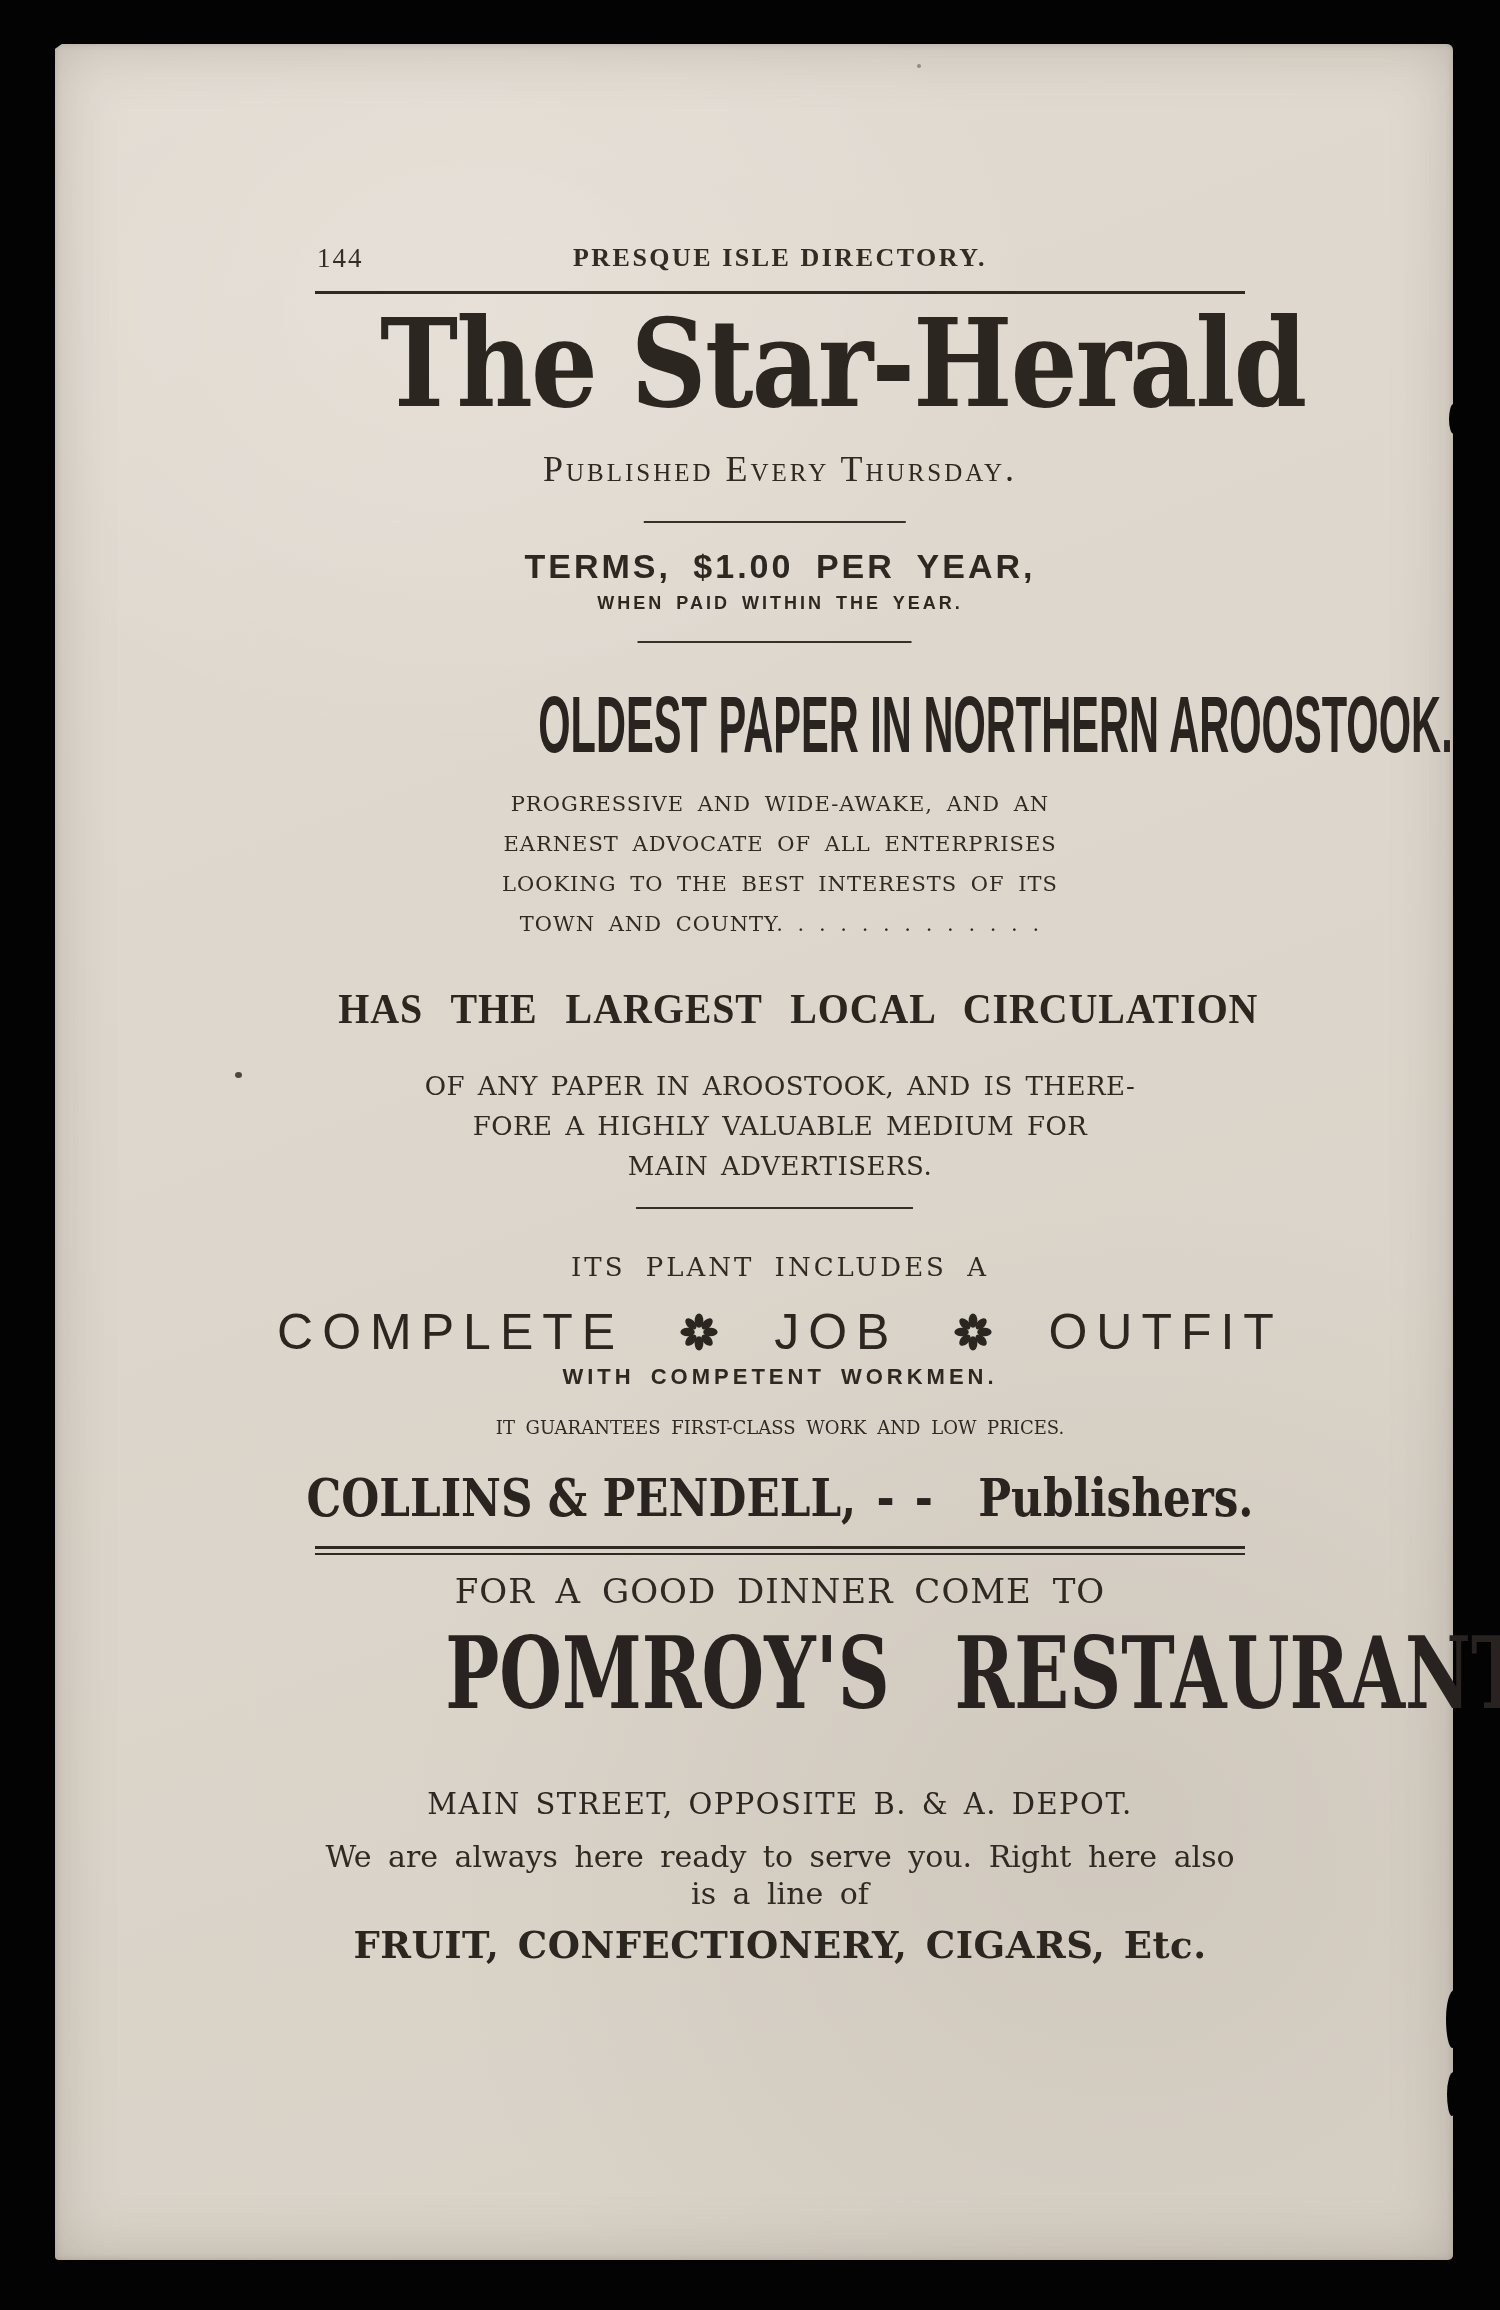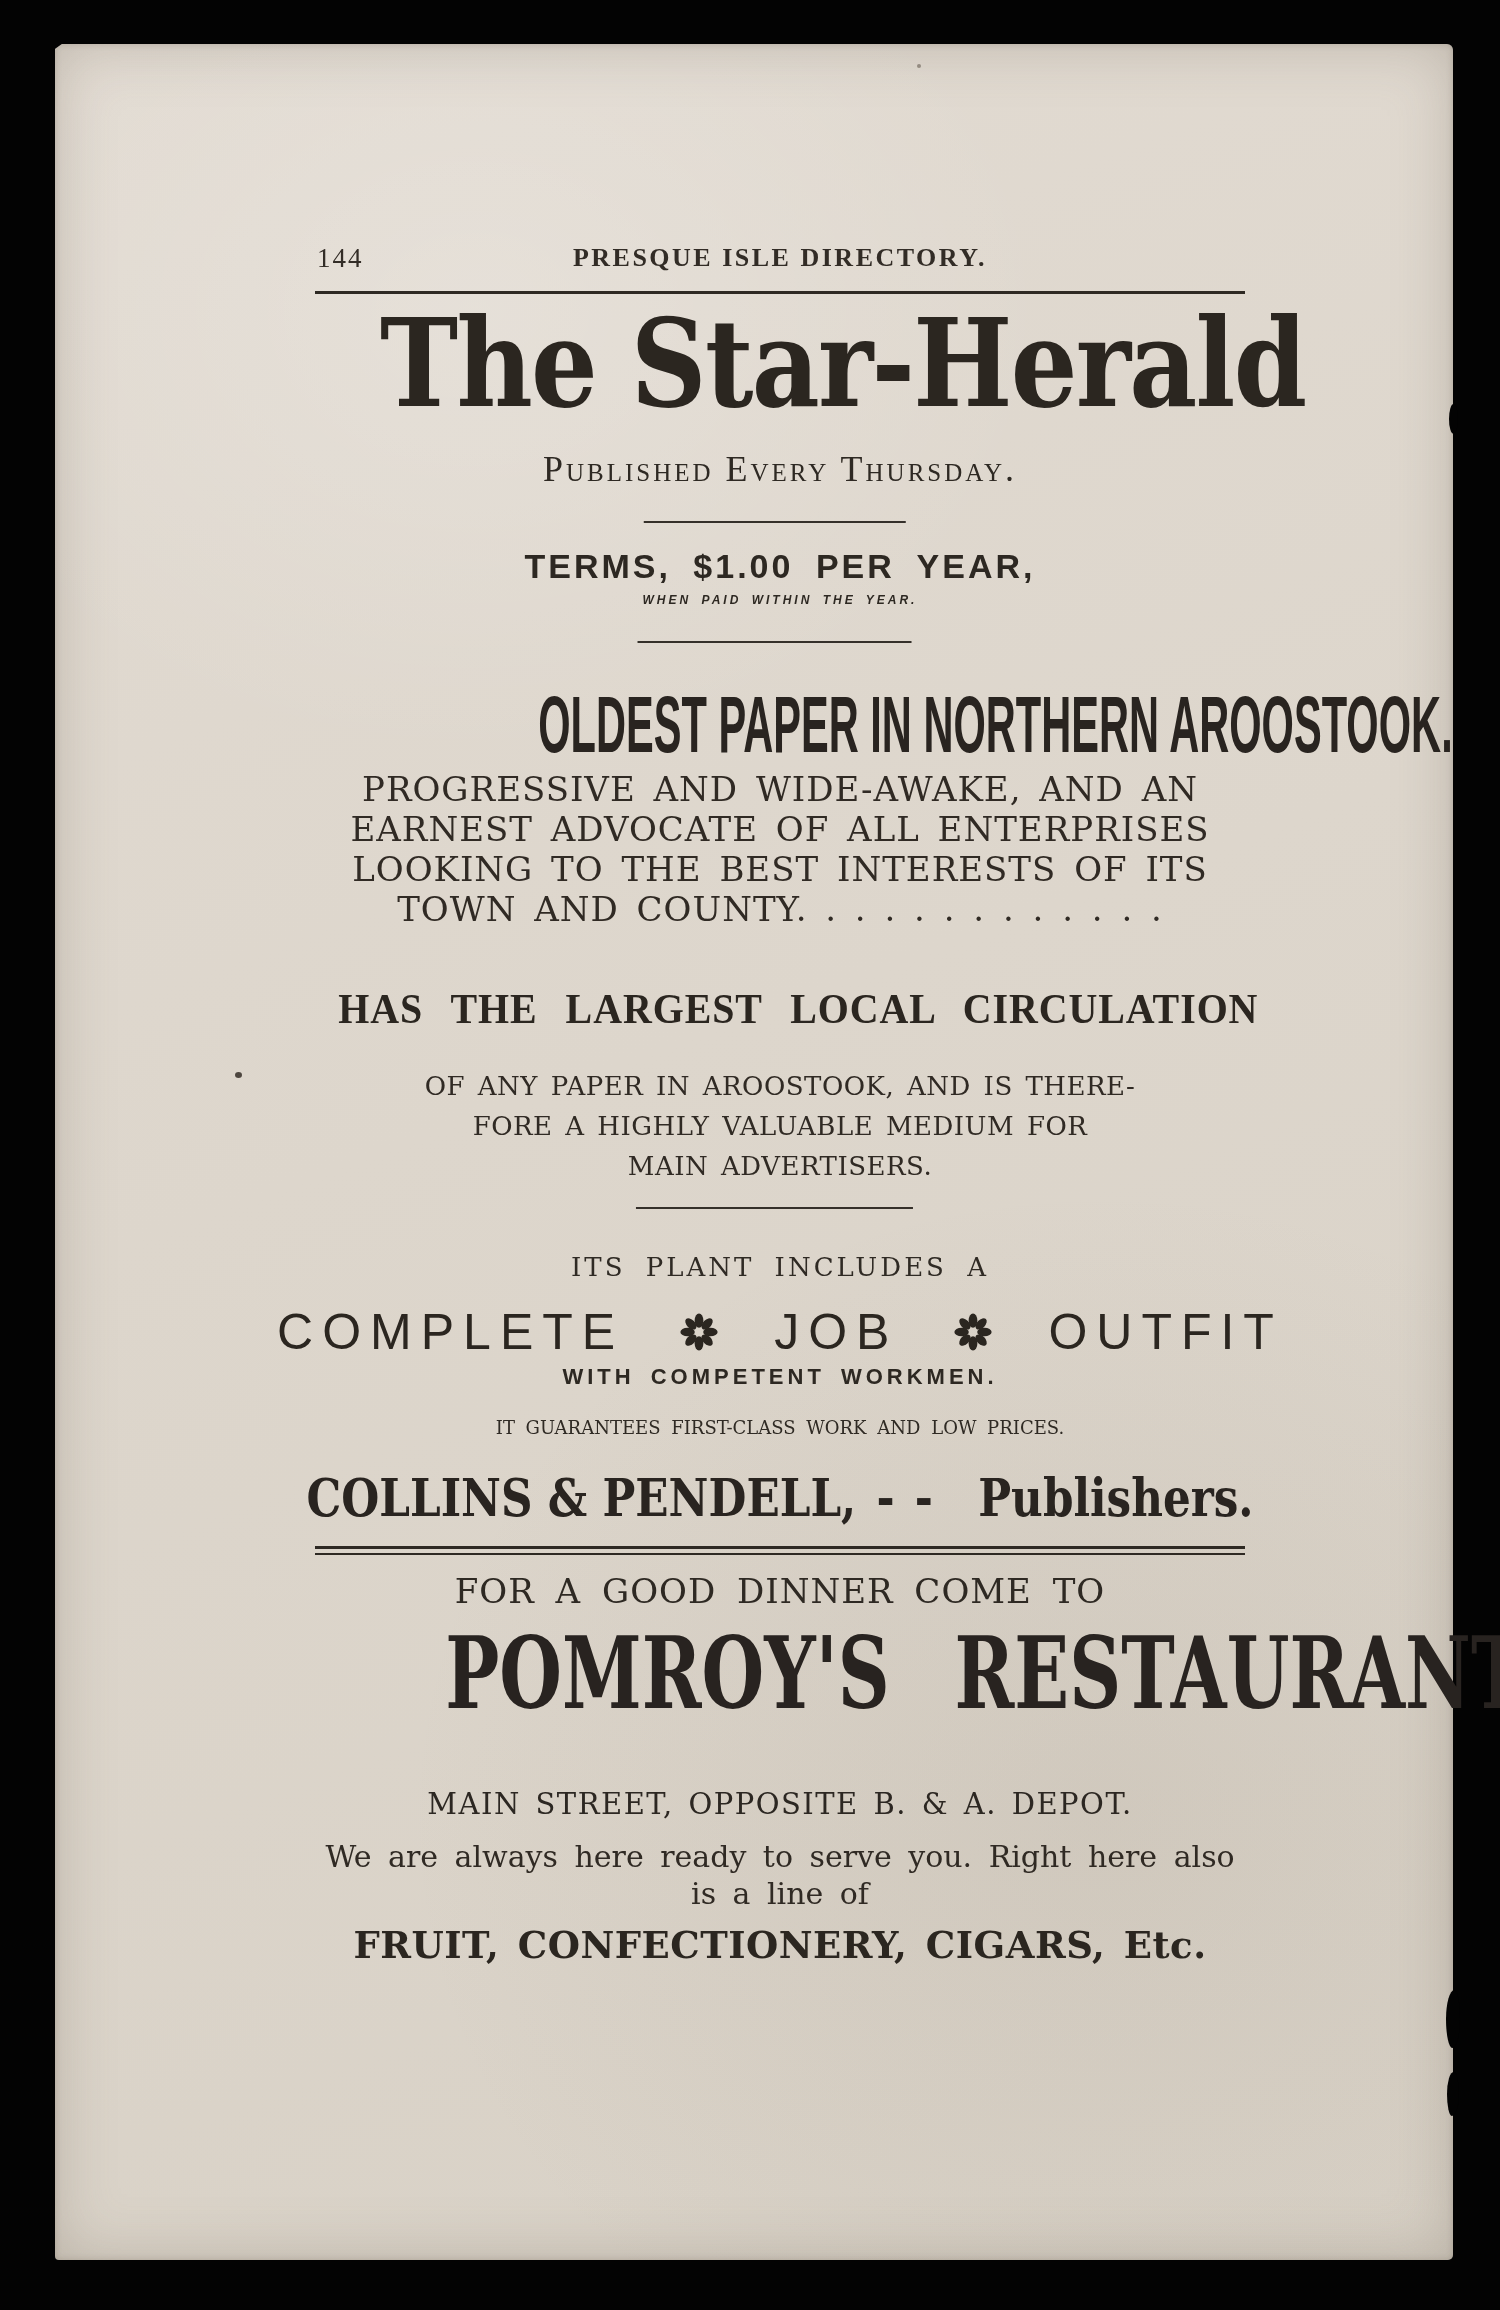--- a/index.html
+++ b/index.html
@@ -44,29 +44,29 @@
     border-top:3px solid #2e2923;border-bottom:2px solid #2e2923;}
 
   .masthead{top:258px;font-size:122px;line-height:122px;font-weight:bold;
     font-family:"DejaVu Serif",serif;transform:scaleX(0.86);transform-origin:50% 0;
     letter-spacing:-2px;color:#2b2620;white-space:nowrap;}
   .publine{top:404px;font-size:36px;font-variant:small-caps;letter-spacing:3px;
     font-family:"Liberation Serif",serif;color:#2e2923;}
 
   .terms{top:503px;font-size:34px;font-weight:bold;letter-spacing:3px;word-spacing:10px;
     font-family:"Liberation Sans",sans-serif;color:#2d2822;white-space:nowrap;}
-  .terms-sub{top:549px;font-size:12px;font-weight:bold;letter-spacing:3px;word-spacing:4px;
-    font-family:"Liberation Sans",sans-serif;color:#2d2822;font-style:italic;}
+  .terms-sub{top:549px;font-size:18px;font-weight:bold;letter-spacing:3px;word-spacing:4px;
+    font-family:"Liberation Sans",sans-serif;color:#2d2822;}
 
   .oldest{top:641px;font-size:80px;line-height:80px;font-weight:bold;
     font-family:"Liberation Sans",sans-serif;transform:scaleX(0.52);transform-origin:50% 0;
     white-space:nowrap;color:#292420;}
 
   .bodylines{font-family:"DejaVu Serif",serif;}
-  .oldest-body{top:725px;font-size:34px;line-height:40px;letter-spacing:1px;word-spacing:6px;color:#302a24;}
+  .oldest-body{top:740px;font-size:21px;line-height:40px;letter-spacing:1px;word-spacing:6px;color:#302a24;}
   .has-largest{top:944px;font-size:42px;line-height:42px;font-weight:bold;letter-spacing:1px;word-spacing:18px;
     font-family:"Liberation Serif",serif;transform:scaleX(0.95);transform-origin:50% 0;
     white-space:nowrap;color:#2b2620;}
   .circ-body{top:1022px;font-size:26px;line-height:40px;letter-spacing:0.5px;word-spacing:4px;color:#302a24;}
 
   .its-plant{top:1208px;font-size:26px;letter-spacing:3px;word-spacing:9px;color:#2f2a24;}
   .complete-row{top:1263px;display:flex;justify-content:center;align-items:center;gap:56px;
     font-family:"Liberation Sans",sans-serif;color:#2b2620;}
   .complete-row .wrd{font-size:50px;line-height:50px;letter-spacing:9px;}
   .orn{width:38px;height:38px;flex:0 0 auto;}

